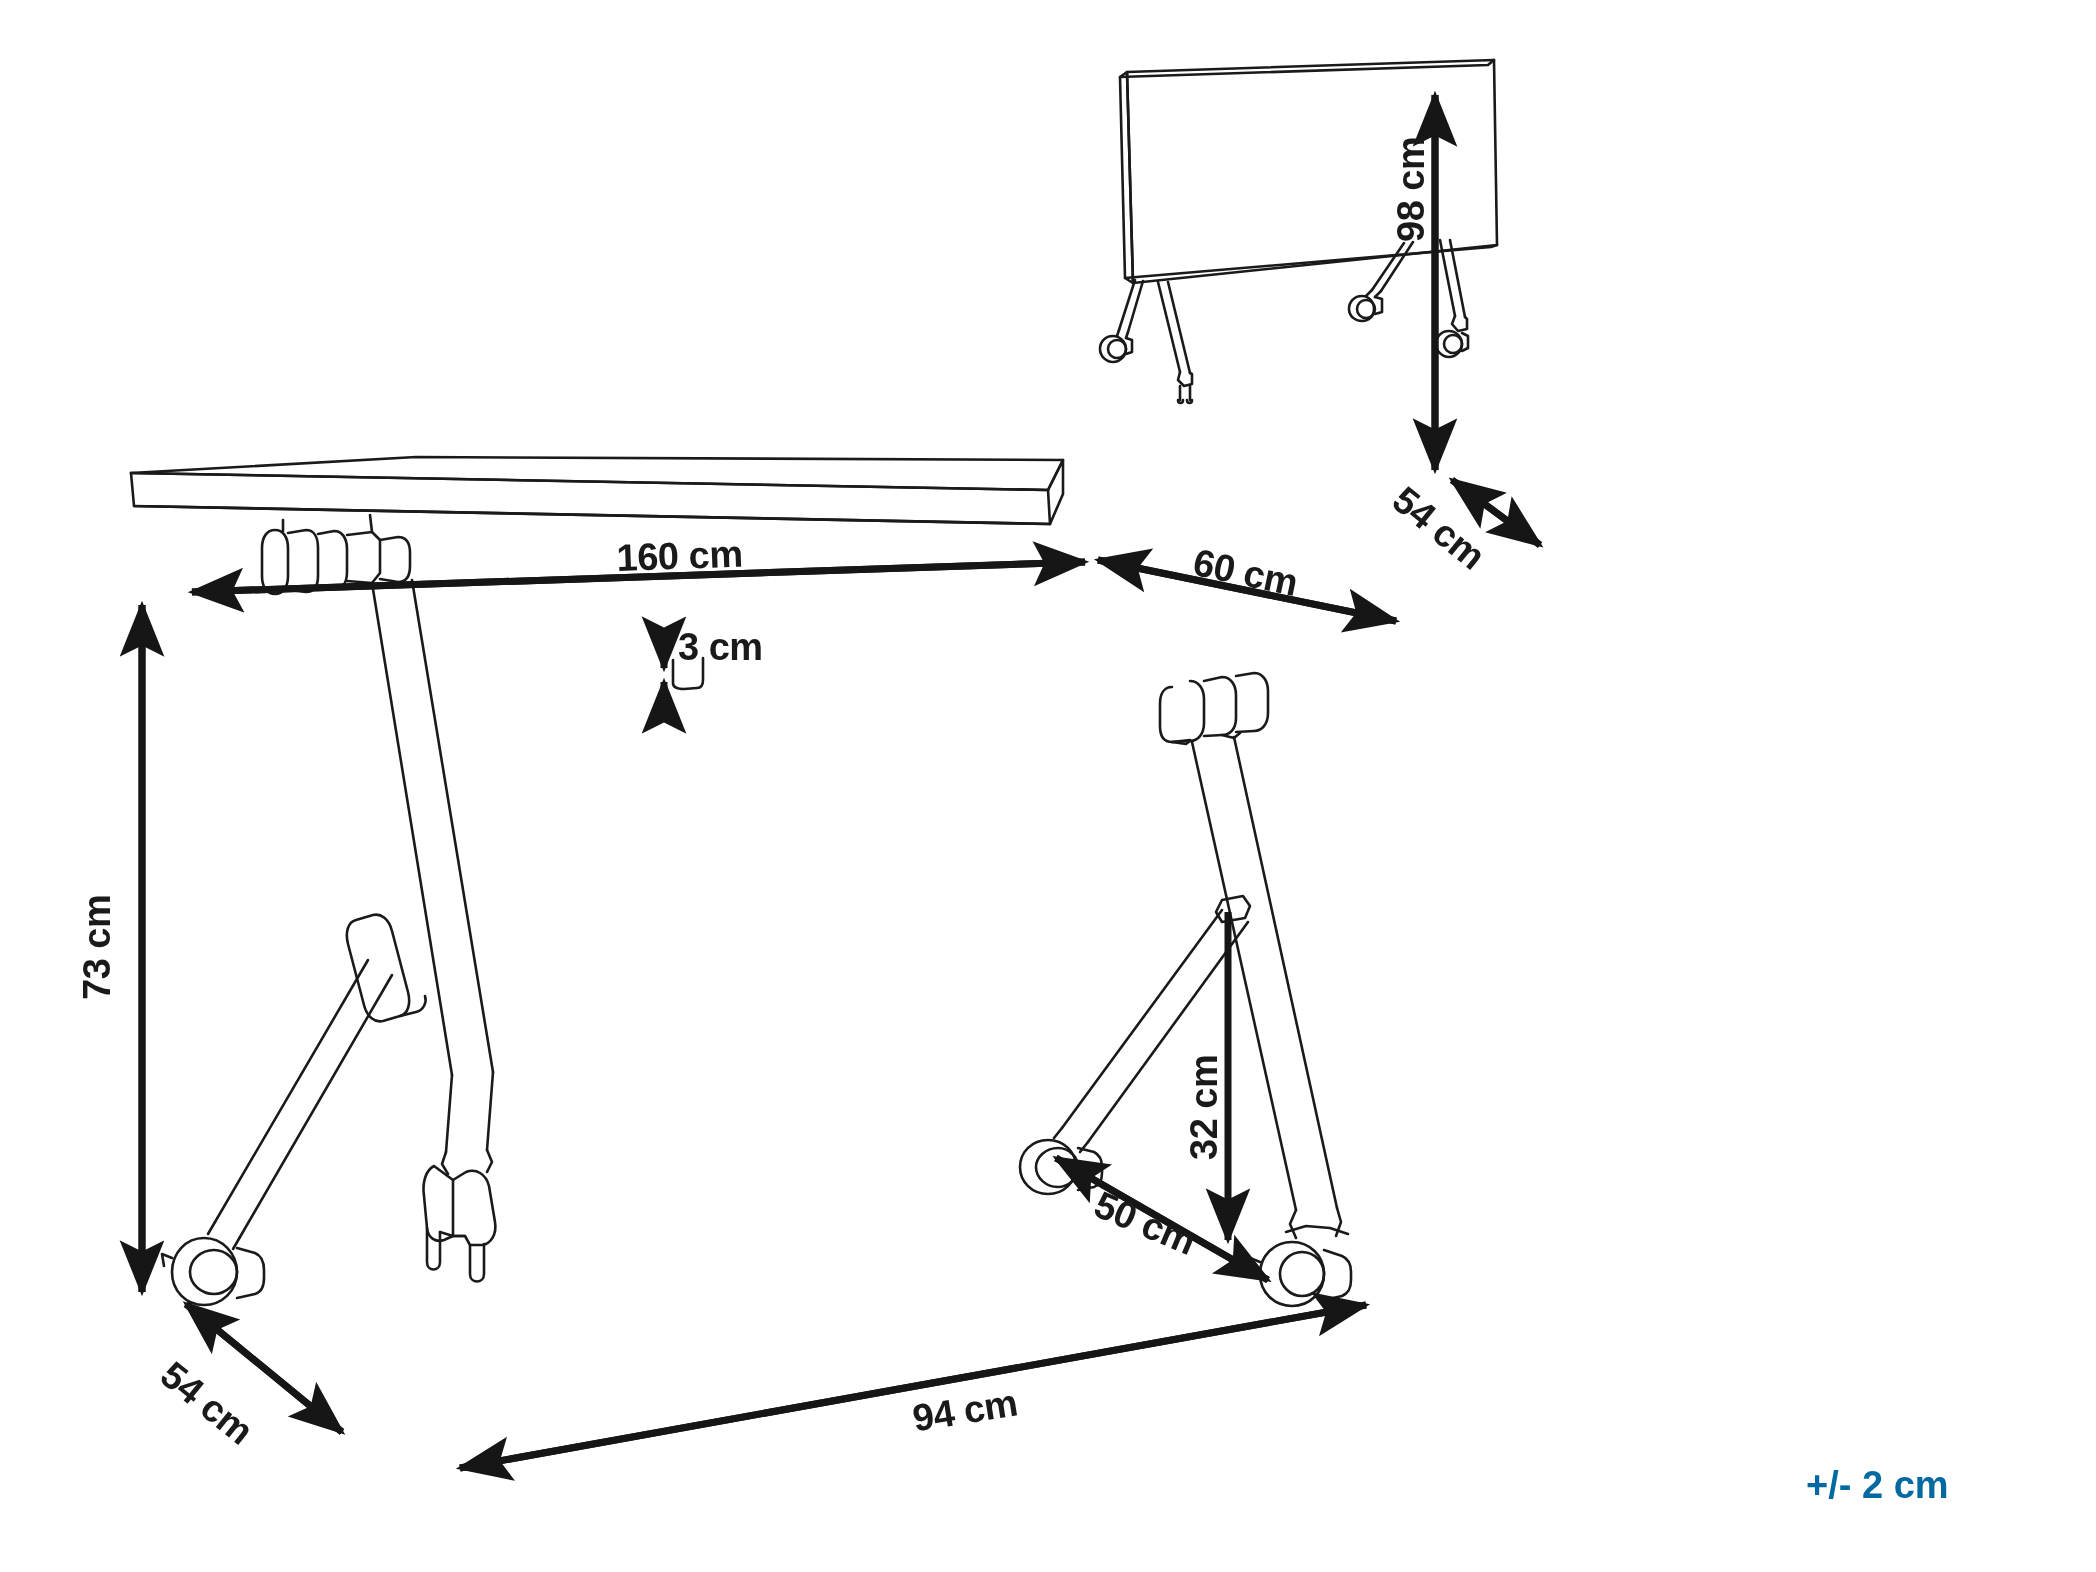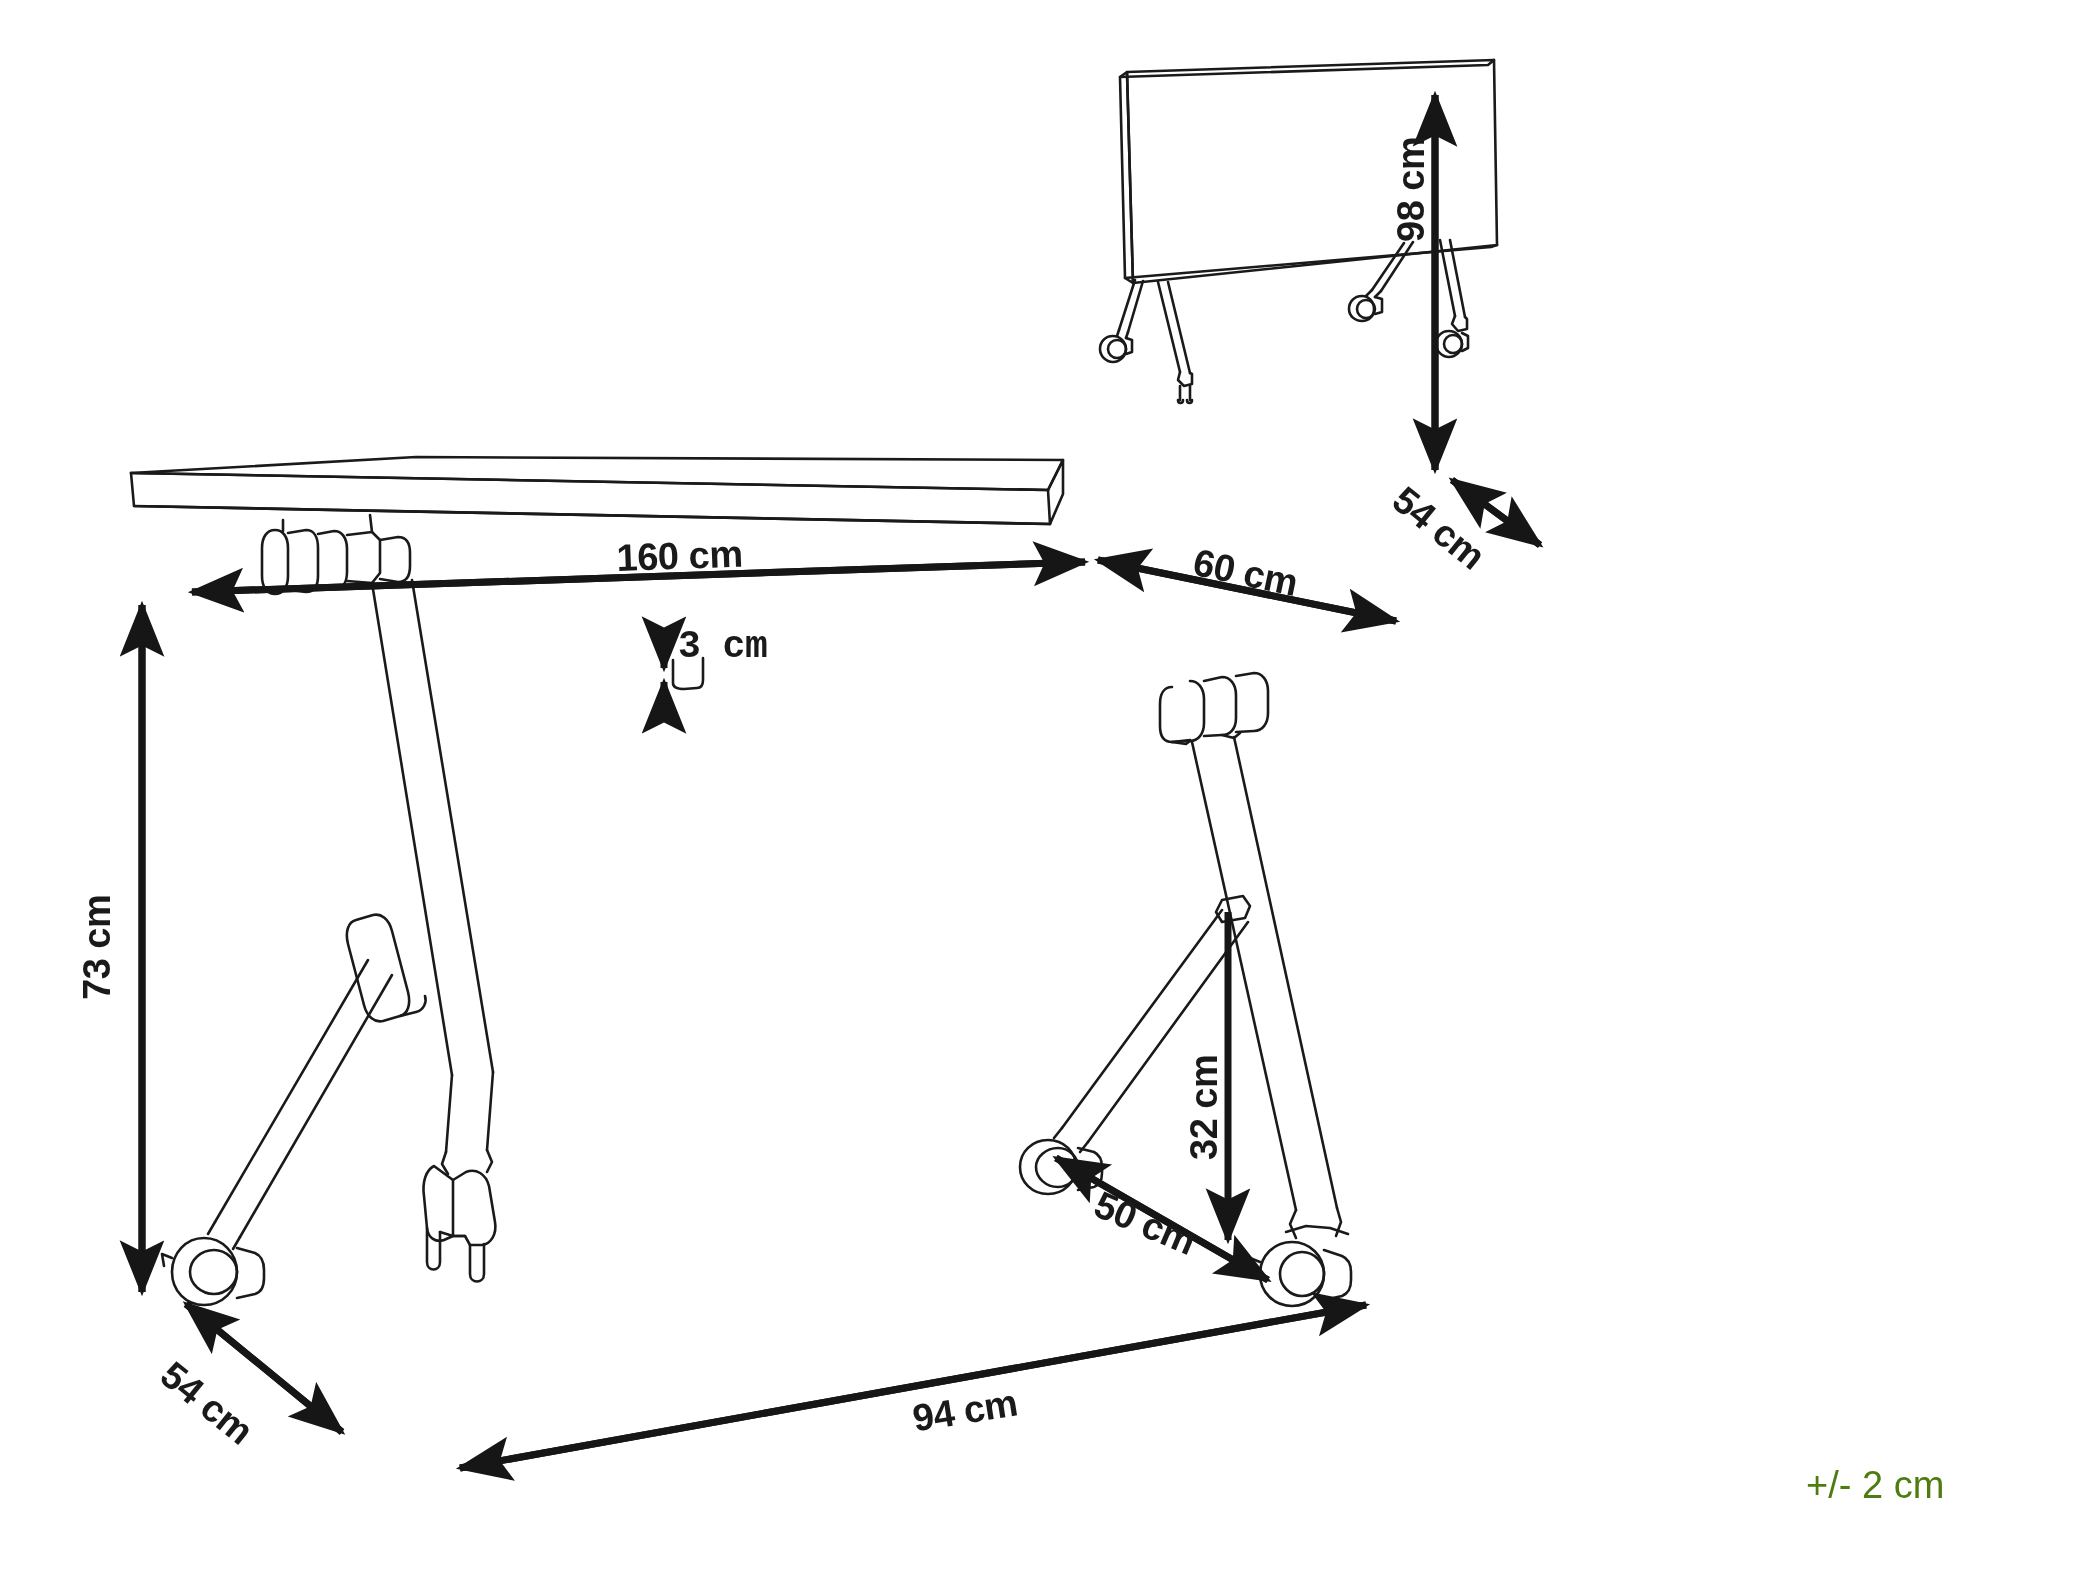--- a/index.html
+++ b/index.html
@@ -16,22 +16,22 @@
     font-family:"Liberation Sans", sans-serif;
     font-weight:bold;
     color:#1a1a1a;
     white-space:nowrap;
     line-height:1;
     letter-spacing:-0.5px;
   }
   .tol{
     position:absolute;
     font-family:"Liberation Sans", sans-serif;
-    font-weight:normal;
-    color:#4d7c0f;
+    font-weight:bold;
+    color:#0369a1;
     white-space:nowrap;
     line-height:1;
   }
 </style>
 </head>
 <body>
 
 <div id="stage">
 
   <svg id="drawing" viewBox="0 0 2096 1572">
@@ -187,21 +187,21 @@
     <g stroke="#161616" stroke-width="7" fill="none">
       <line x1="664" y1="632" x2="664" y2="668" marker-end="url(#ah)"></line>
       <line x1="664" y1="718" x2="664" y2="682" marker-end="url(#ah2)"></line>
     </g>
   </svg>
 
   <div class="dimlabel" style="left:616px;top:539px;font-size:38px;transform:rotate(-2deg);transform-origin:left top;">160 cm</div>
 
   <div class="dimlabel" style="left:1198px;top:543px;font-size:38px;transform:rotate(12deg);transform-origin:left top;">60 cm</div>
 
-  <div class="dimlabel" style="left:678px;top:628px;font-size:38px;font-family:Liberation Mono, monospace;">3 cm</div>
+  <div class="dimlabel" style="left:678px;top:628px;font-size:38px;">3 cm</div>
 
   <div class="dimlabel" style="left:78px;top:1000px;font-size:38px;transform:rotate(-90deg);transform-origin:left top;">73 cm</div>
 
   <div class="dimlabel" style="left:1185px;top:1160px;font-size:38px;transform:rotate(-90deg);transform-origin:left top;">32 cm</div>
 
   <div class="dimlabel" style="left:1104px;top:1185px;font-size:38px;transform:rotate(23deg);transform-origin:left top;">50 cm</div>
 
   <div class="dimlabel" style="left:178px;top:1355px;font-size:38px;transform:rotate(39deg);transform-origin:left top;">54 cm</div>
 
   <div class="dimlabel" style="left:910px;top:1400px;font-size:38px;transform:rotate(-9deg);transform-origin:left top;">94 cm</div>

